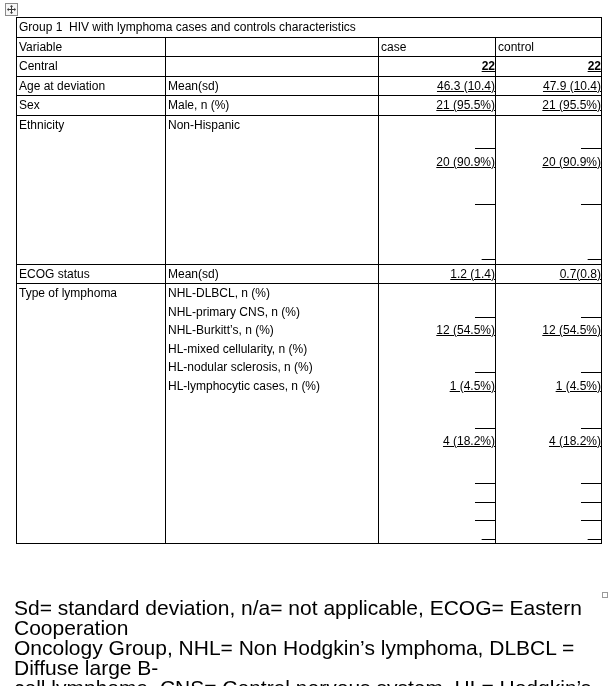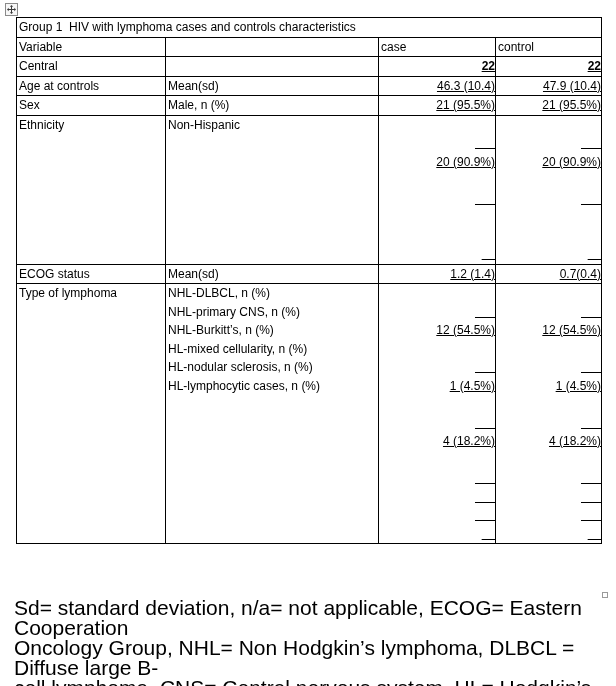--- a/index.html
+++ b/index.html
@@ -77,21 +77,21 @@
     <td>control</td>
   </tr>
   <tr>
     <td class="var-cell">Central</td>
     <td></td>
     <td class="val-cell bold">22</td>
     <td class="val-cell bold">22</td>
   </tr>
 
   <tr>
-    <td class="var-cell">Age at controls</td>
+    <td class="var-cell">Age at deviation</td>
     <td>
           <div class="line">Mean(sd)</div>
         </td>
     <td class="val-cell"><div class="line">46.3 (10.4)</div></td>
     <td class="val-cell"><div class="line">47.9 (10.4)</div></td>
   </tr>
 
   <tr>
     <td class="var-cell">Sex</td>
     <td>
@@ -117,21 +117,21 @@
     </td>
   </tr>
 
 
   <tr>
     <td class="var-cell">ECOG status</td>
     <td>
           <div class="line">Mean(sd)</div>
         </td>
     <td class="val-cell"><div class="line">1.2 (1.4)</div></td>
-    <td class="val-cell"><div class="line">0.7(0.4)</div></td>
+    <td class="val-cell"><div class="line">0.7(0.8)</div></td>
   </tr>
 
   <tr>
     <td class="var-cell">Type of lymphoma</td>
     <td>
       <div class="line">NHL-DLBCL, n (%)</div>
       <div class="line">NHL-primary CNS, n (%)</div>
       <div class="line">NHL-Burkitt’s, n (%)</div>
       <div class="line">HL-mixed cellularity, n (%)</div>
       <div class="line">HL-nodular sclerosis, n (%)</div>

